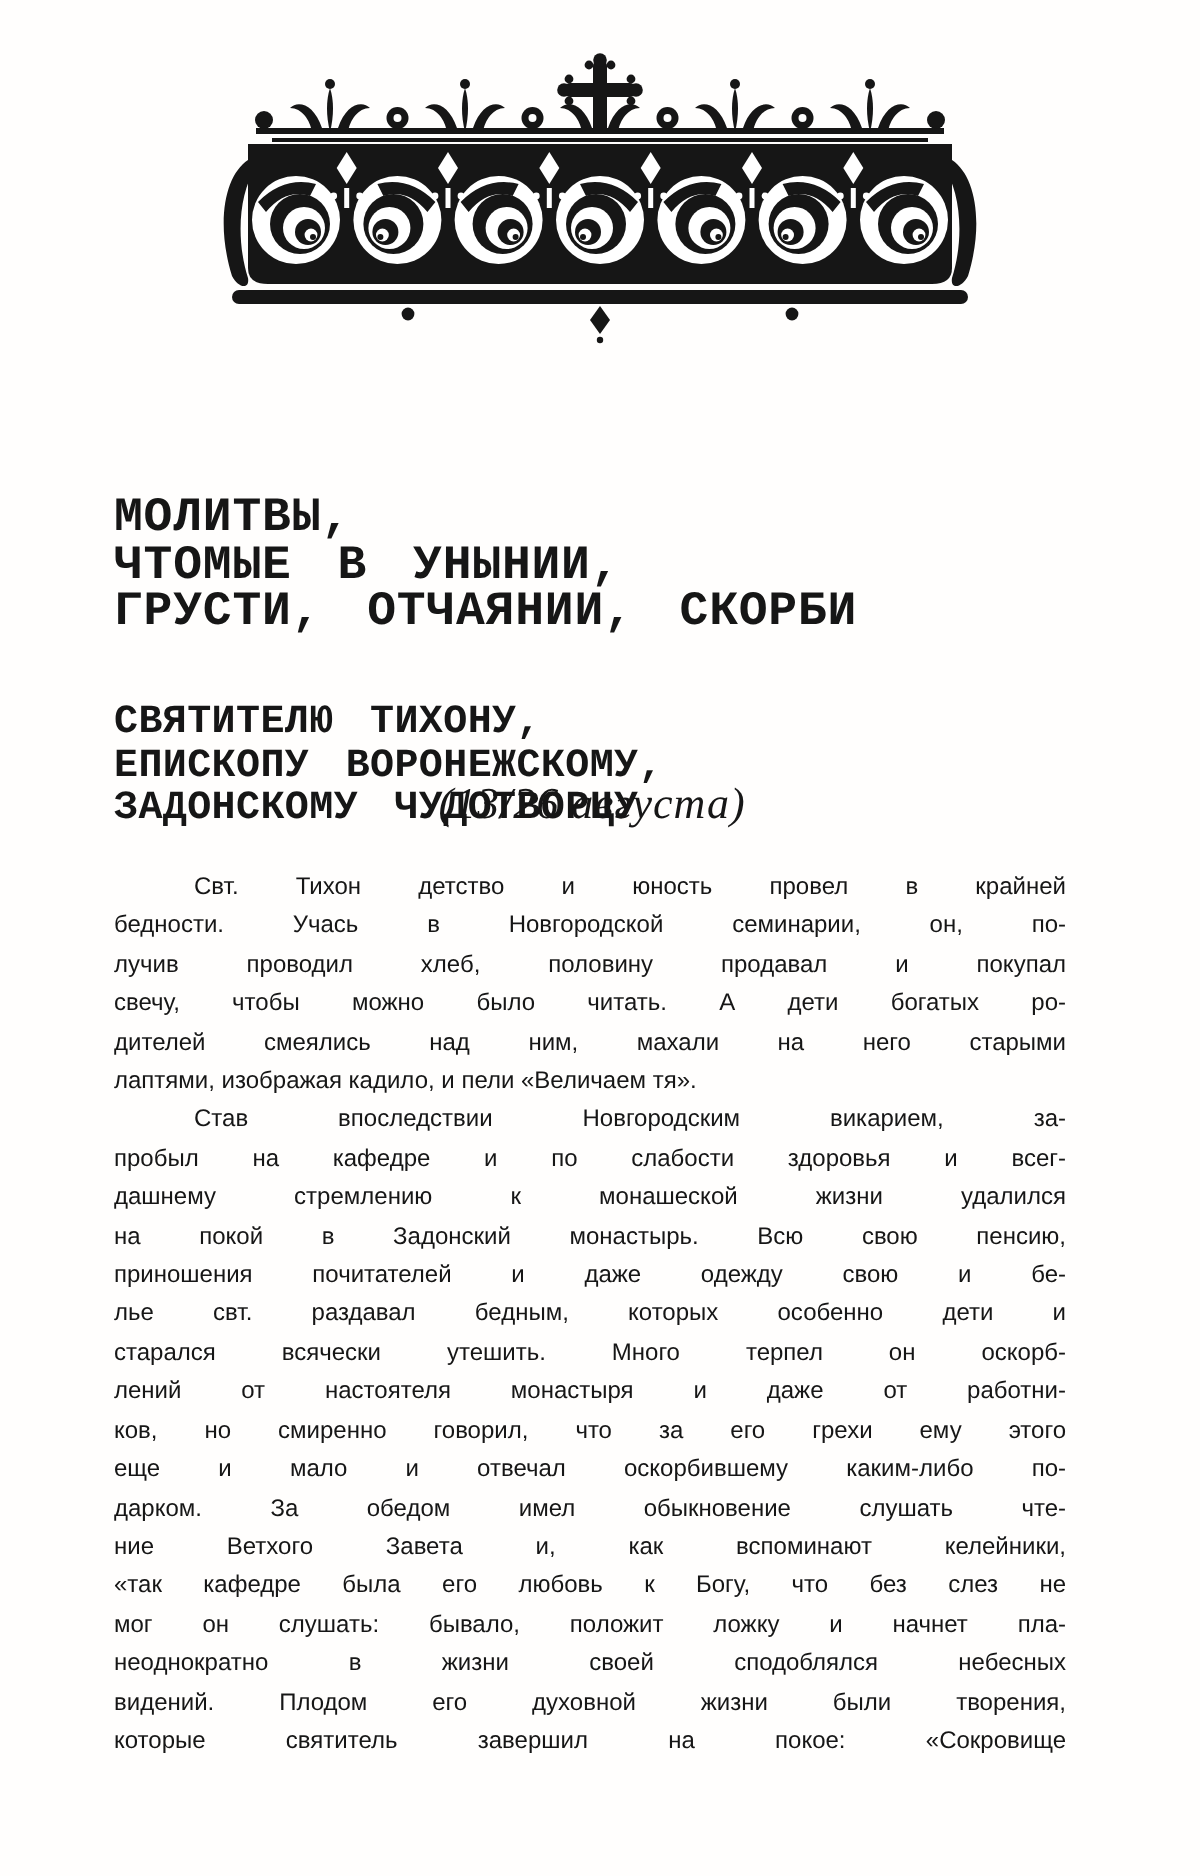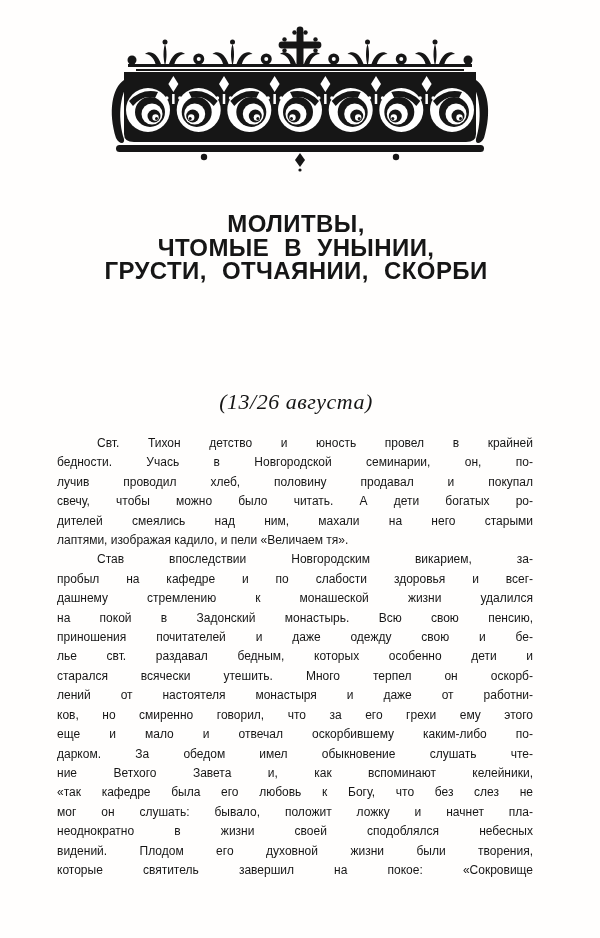--- a/index.html
+++ b/index.html
@@ -6,22 +6,22 @@
   .page{
     position:relative;width:600px;height:938px;background:#fffefd;
     color:#161616;overflow:hidden;
     font-family:"Liberation Sans","DejaVu Sans",sans-serif;
   }
   .ornament{
     position:absolute;top:26px;left:50%;transform:translateX(-50%);
     width:384px;height:146px;
   }
   .heading-block{
-    position:absolute;left:57px;width:478px;text-align:center;
-    font-family:Liberation Sans, sans-serif;font-weight:700;
+    position:absolute;left:57px;width:478px;
+    font-family:Liberation Mono, monospace;font-weight:700;margin-top:36px;
   }
   .main-title{top:212px;font-size:24px;line-height:23.5px;word-spacing:0.34em;letter-spacing:0.4px;}
   .sub-title{top:315px;font-size:20px;line-height:21.5px;word-spacing:0.3em;letter-spacing:0.2px;}
   .feast-date{
     position:absolute;top:389px;left:57px;width:478px;text-align:center;
     font-family:"Liberation Serif","DejaVu Serif",serif;
     font-style:italic;font-size:22px;letter-spacing:0.5px;
   }
   .body-text{
     position:absolute;top:434px;left:57px;width:476px;
@@ -129,20 +129,25 @@
       <circle cx="288" cy="131" r="3.2"></circle>
     </g>
   </svg>
 
   <div class="heading-block main-title">
     <div>МОЛИТВЫ,</div>
     <div>ЧТОМЫЕ В УНЫНИИ,</div>
     <div>ГРУСТИ, ОТЧАЯНИИ, СКОРБИ</div>
   </div>
 
+  <div class="heading-block sub-title">
+    <div>СВЯТИТЕЛЮ ТИХОНУ,</div>
+    <div>ЕПИСКОПУ ВОРОНЕЖСКОМУ,</div>
+    <div>ЗАДОНСКОМУ ЧУДОТВОРЦУ</div>
+  </div>
 
   <div class="feast-date">(13/26 августа)</div>
 
   <div class="body-text">
     <div class="para endleft">
         <div class="line">Свт. Тихон детство и юность провел в крайней</div>
         <div class="line">бедности. Учась в Новгородской семинарии, он, по-</div>
         <div class="line">лучив проводил хлеб, половину продавал и покупал</div>
         <div class="line">свечу, чтобы можно было читать. А дети богатых ро-</div>
         <div class="line">дителей смеялись над ним, махали на него старыми</div>

